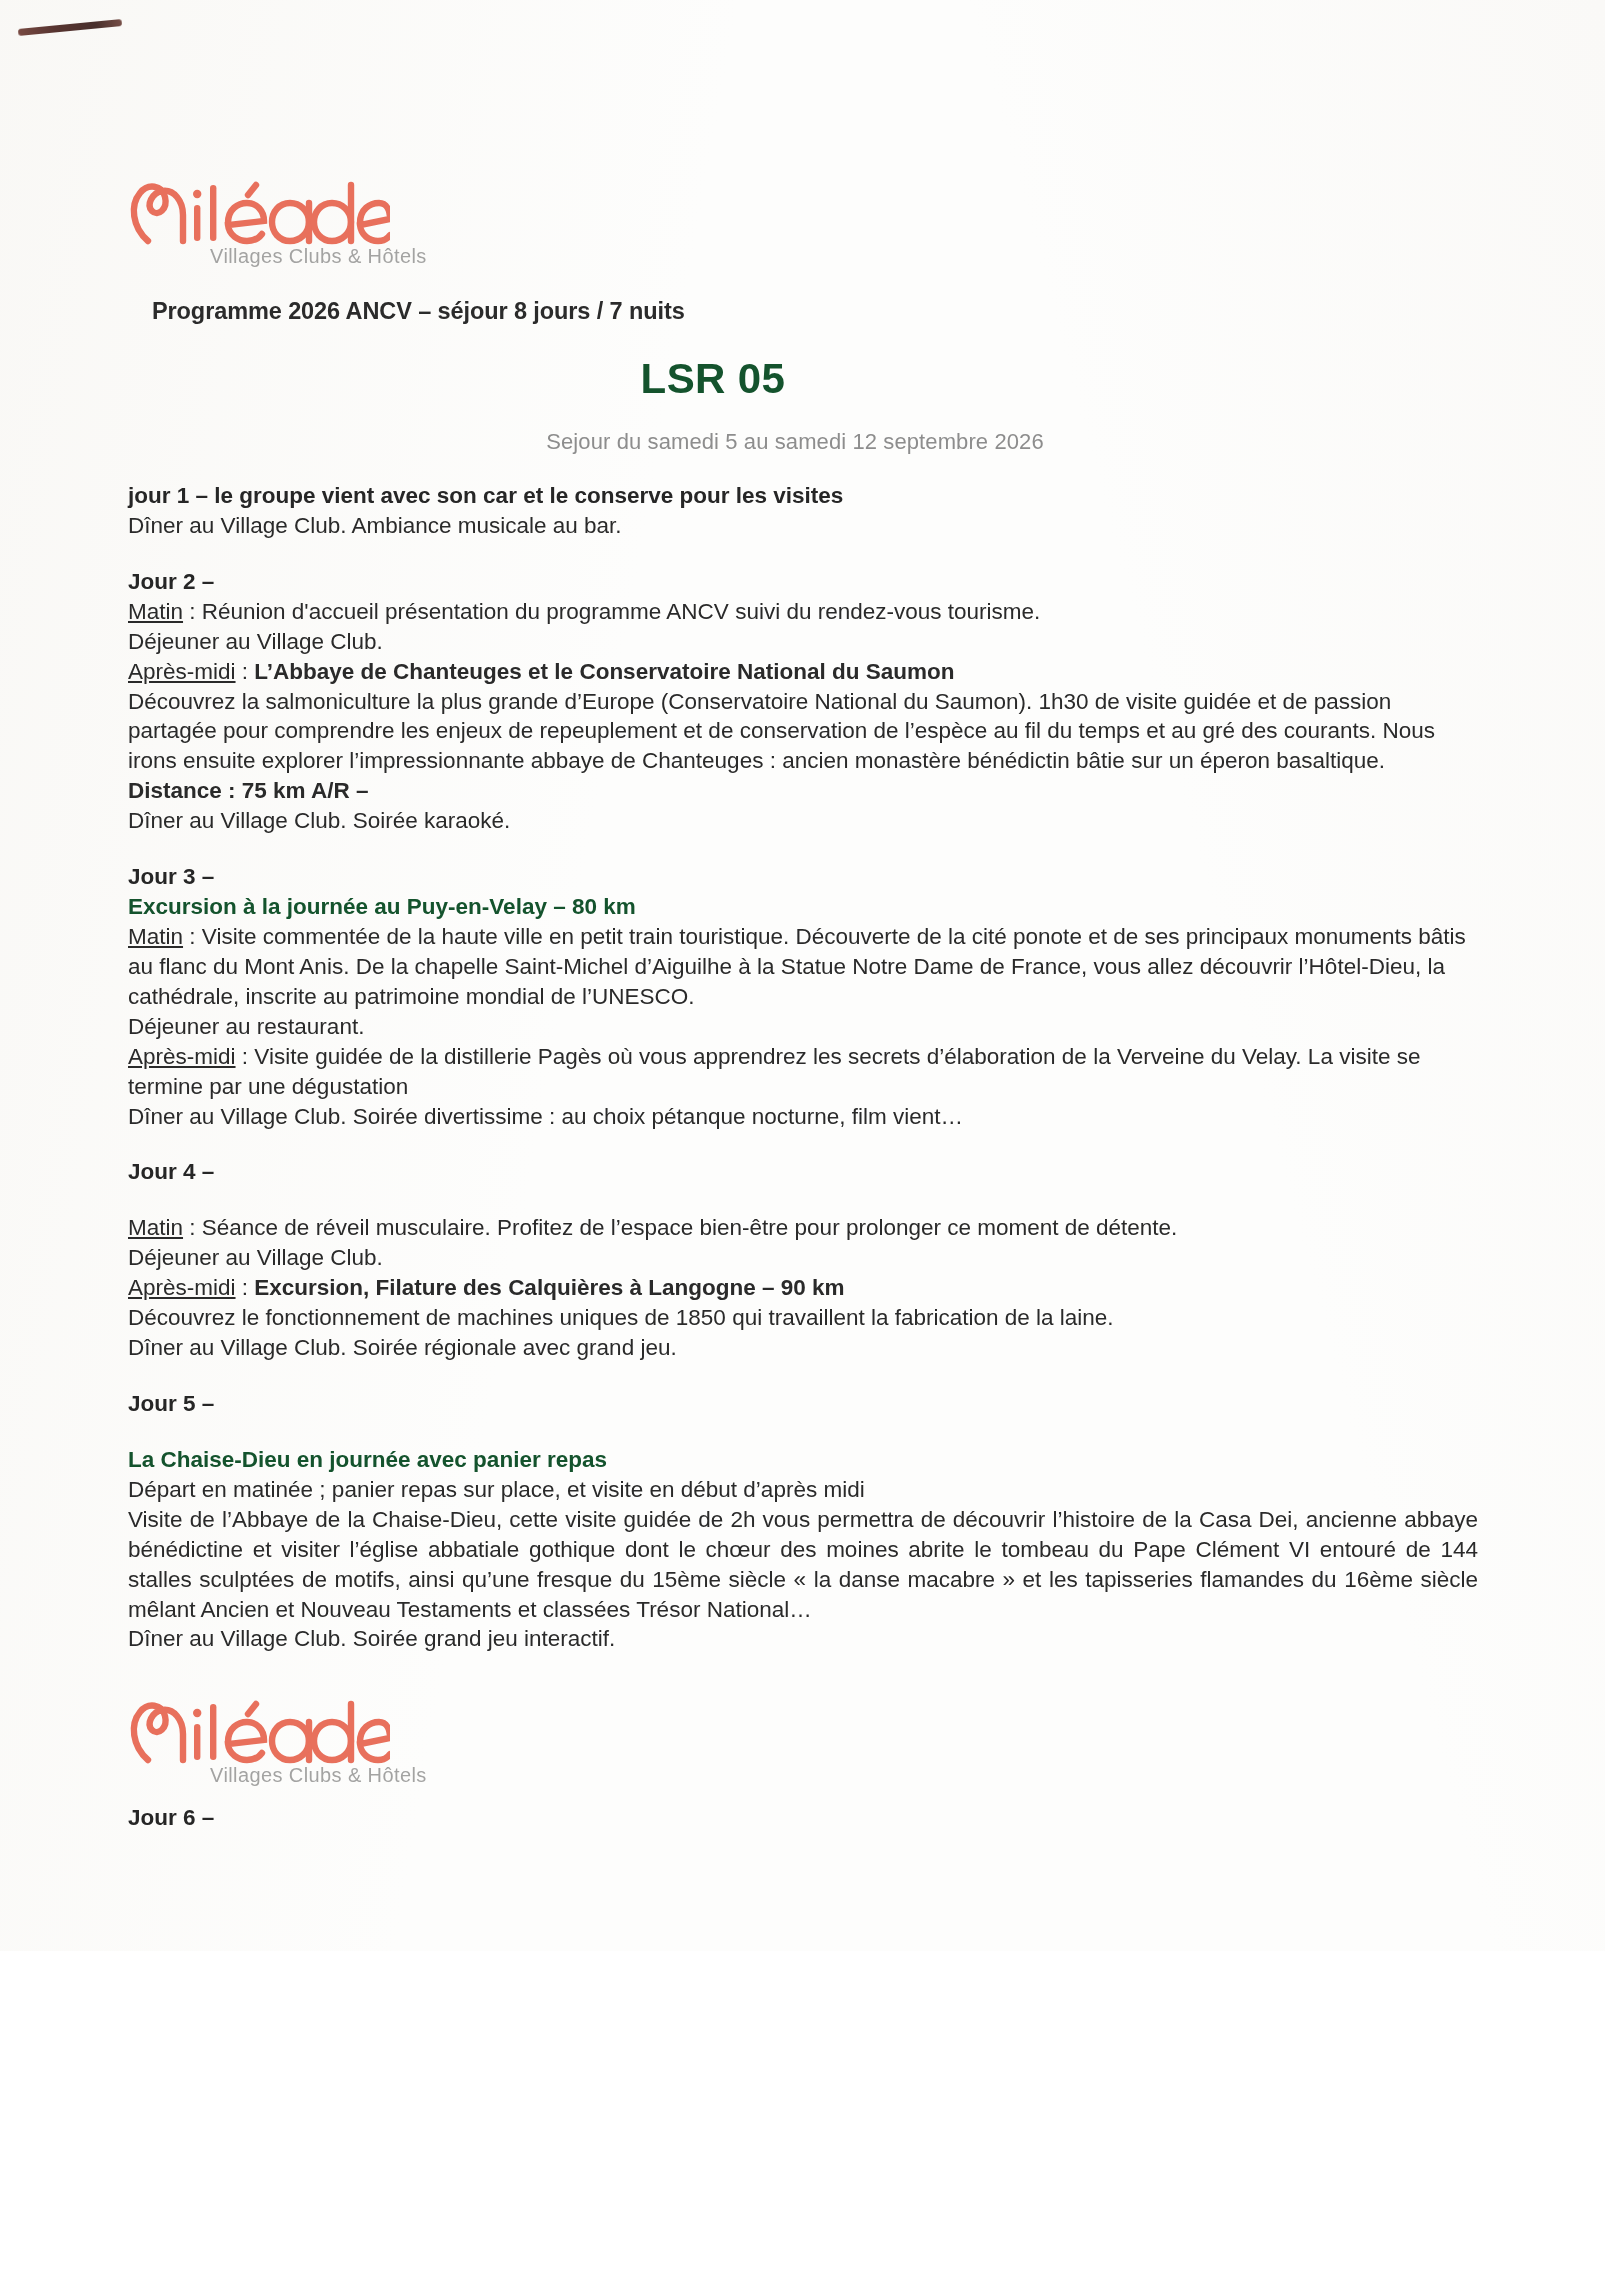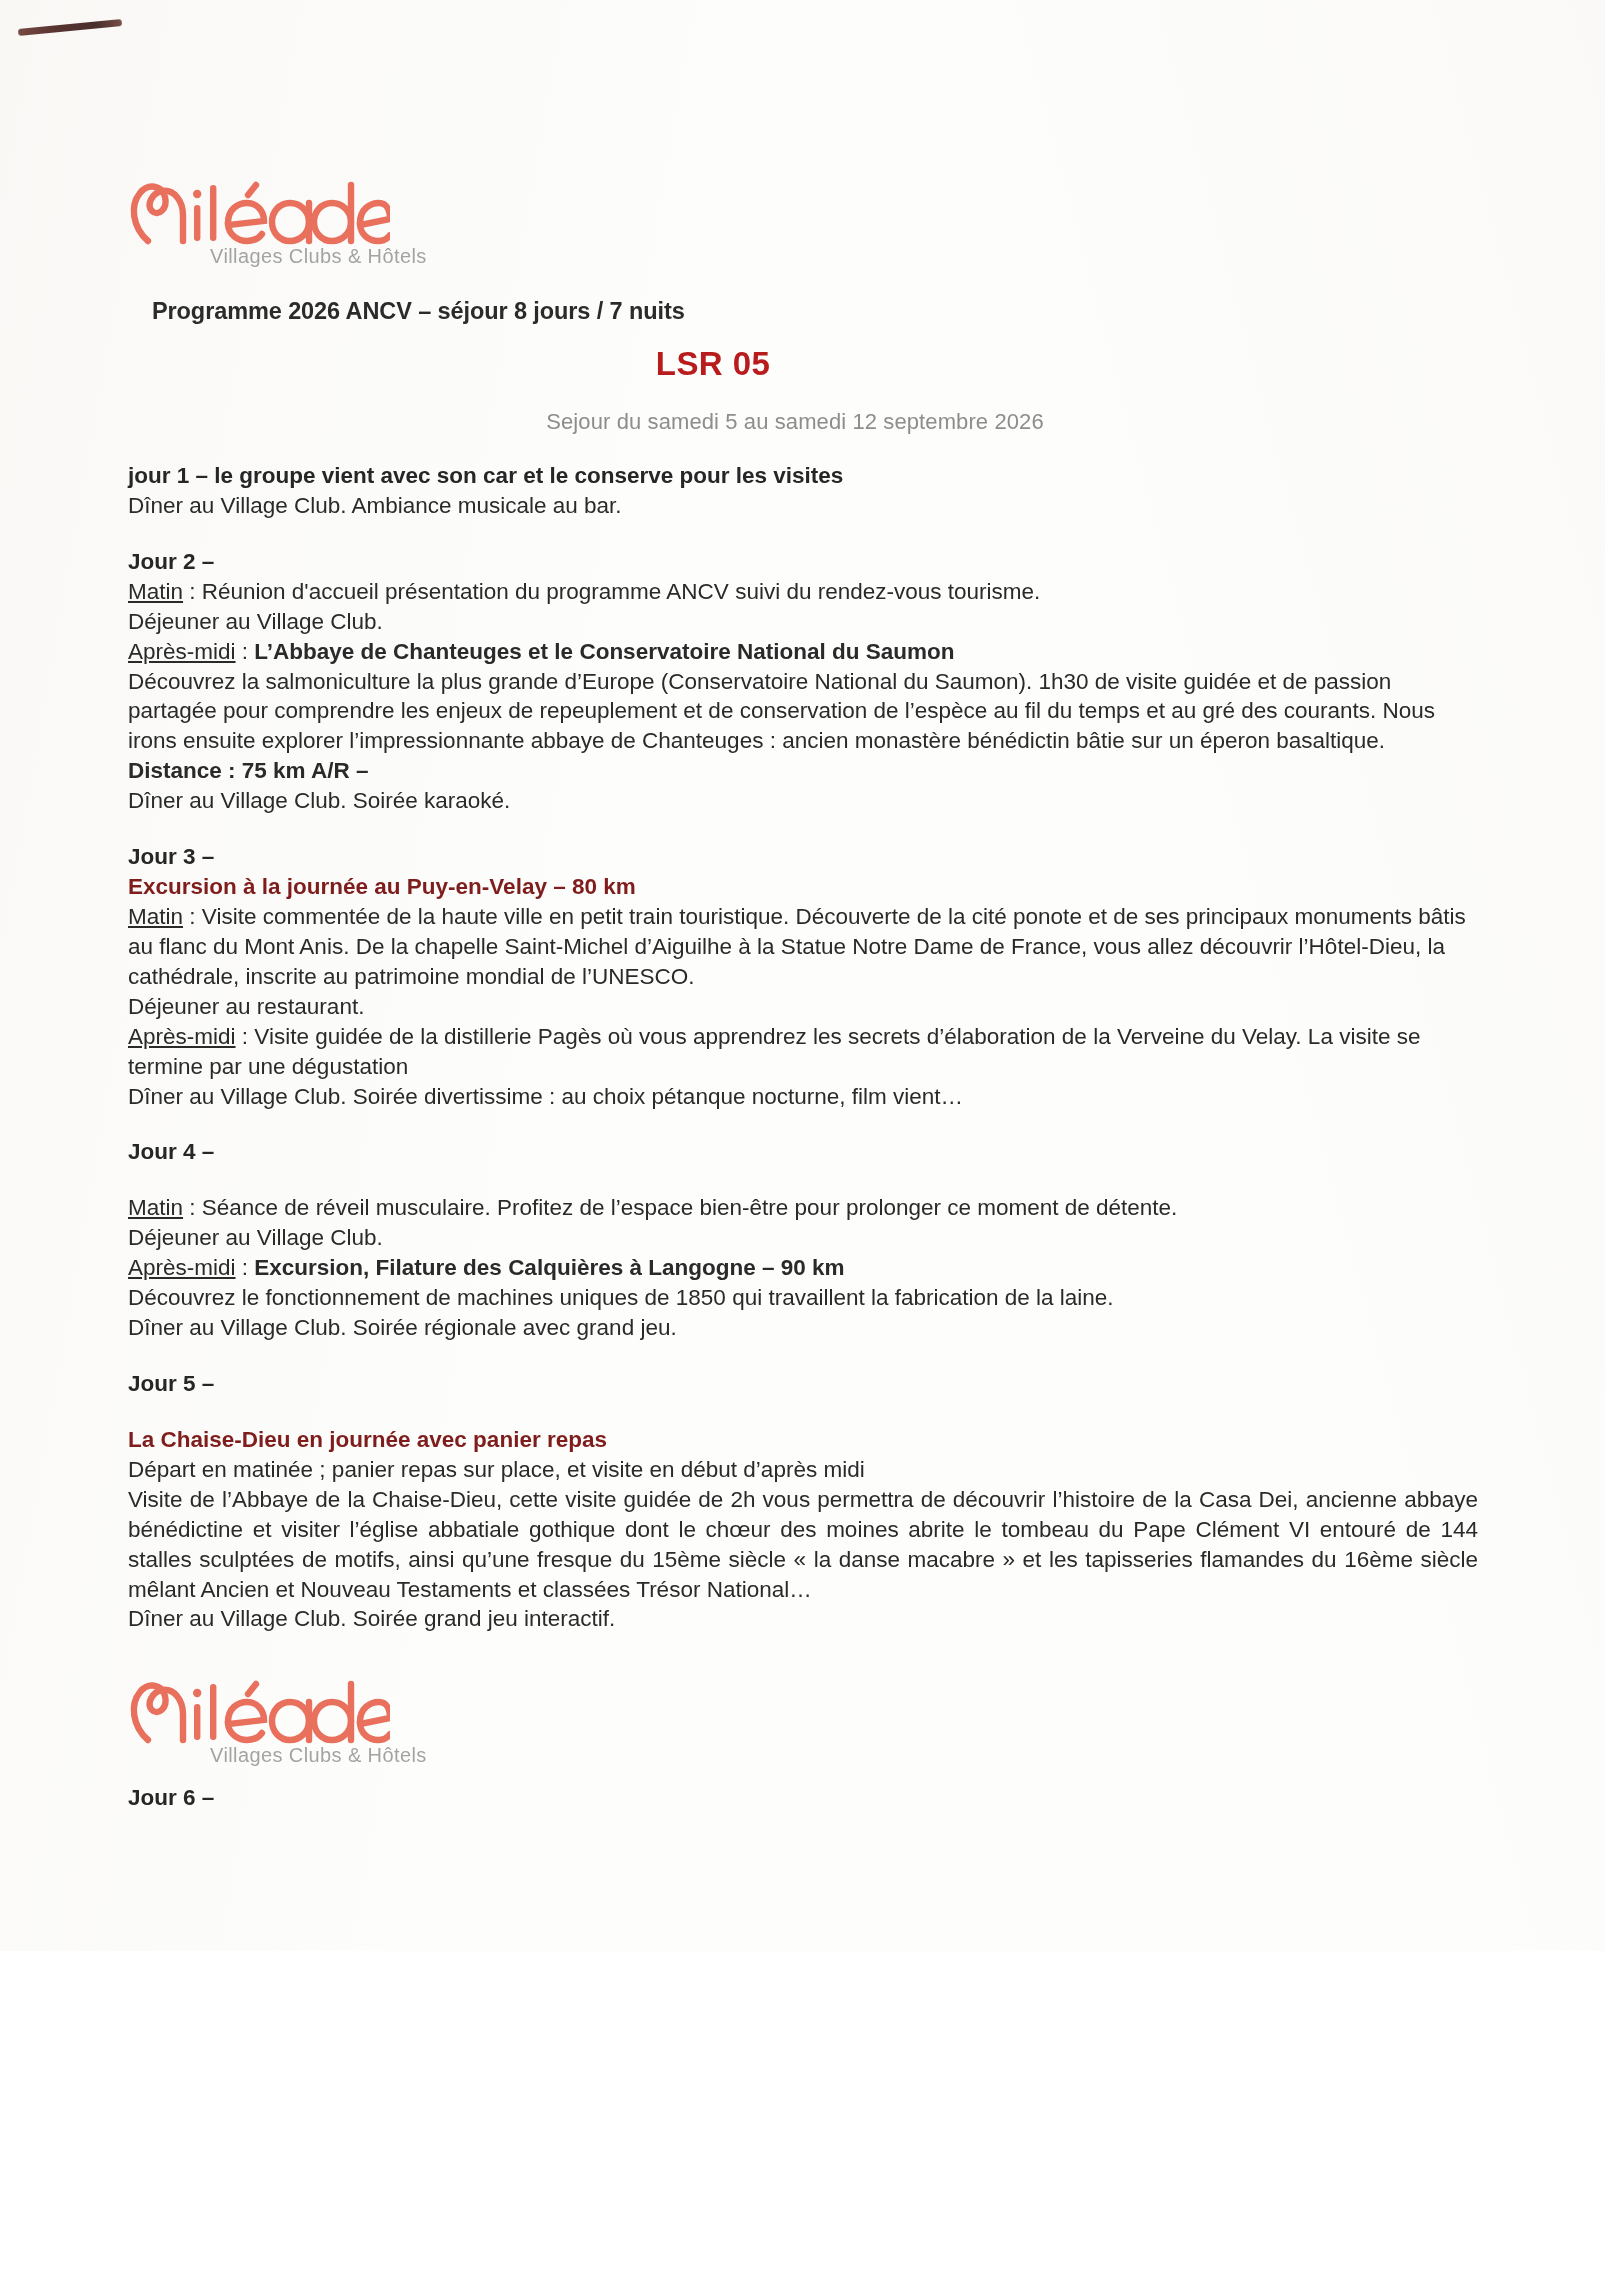--- a/index.html
+++ b/index.html
@@ -64,25 +64,25 @@
   
   .prog-line {
     font-size: 23.5px;
     font-weight: bold;
     color: #2b2b2b;
     margin-top: 30px;
     letter-spacing: -0.1px;
     margin-left: 24px;
   }
   .code-title {
-    font-size: 33px;
-    font-weight: bold;
-    color: #b91c1c;
+    font-size: 42px;
+    font-weight: bold;
+    color: #14532d;
     text-align: center;
-    margin-top: 20px;
+    margin-top: 30px;
     padding-right: 180px;
     letter-spacing: .4px;
   }
   .date-line {
     font-size: 22px;
     color: #8d8d8d;
     text-align: center;
     margin-top: 26px;
     padding-right: 16px;
     letter-spacing: .1px;
@@ -92,21 +92,21 @@
   .day-block { margin-top: 26px; }
   .day-head {
     font-size: 22.5px;
     font-weight: bold;
     color: #262626;
     line-height: 1.33;
   }
   .sub-head {
     font-size: 22.5px;
     font-weight: bold;
-    color: #7f1d1d;
+    color: #14532d;
     line-height: 1.33;
   }
   p.line, p.para {
     font-size: 22.5px;
     color: #2a2a2a;
     line-height: 1.33;
     margin: 0;
   }
   p.para.justify { text-align: justify; }
   .u { text-decoration: underline; text-underline-offset: 2px; }

